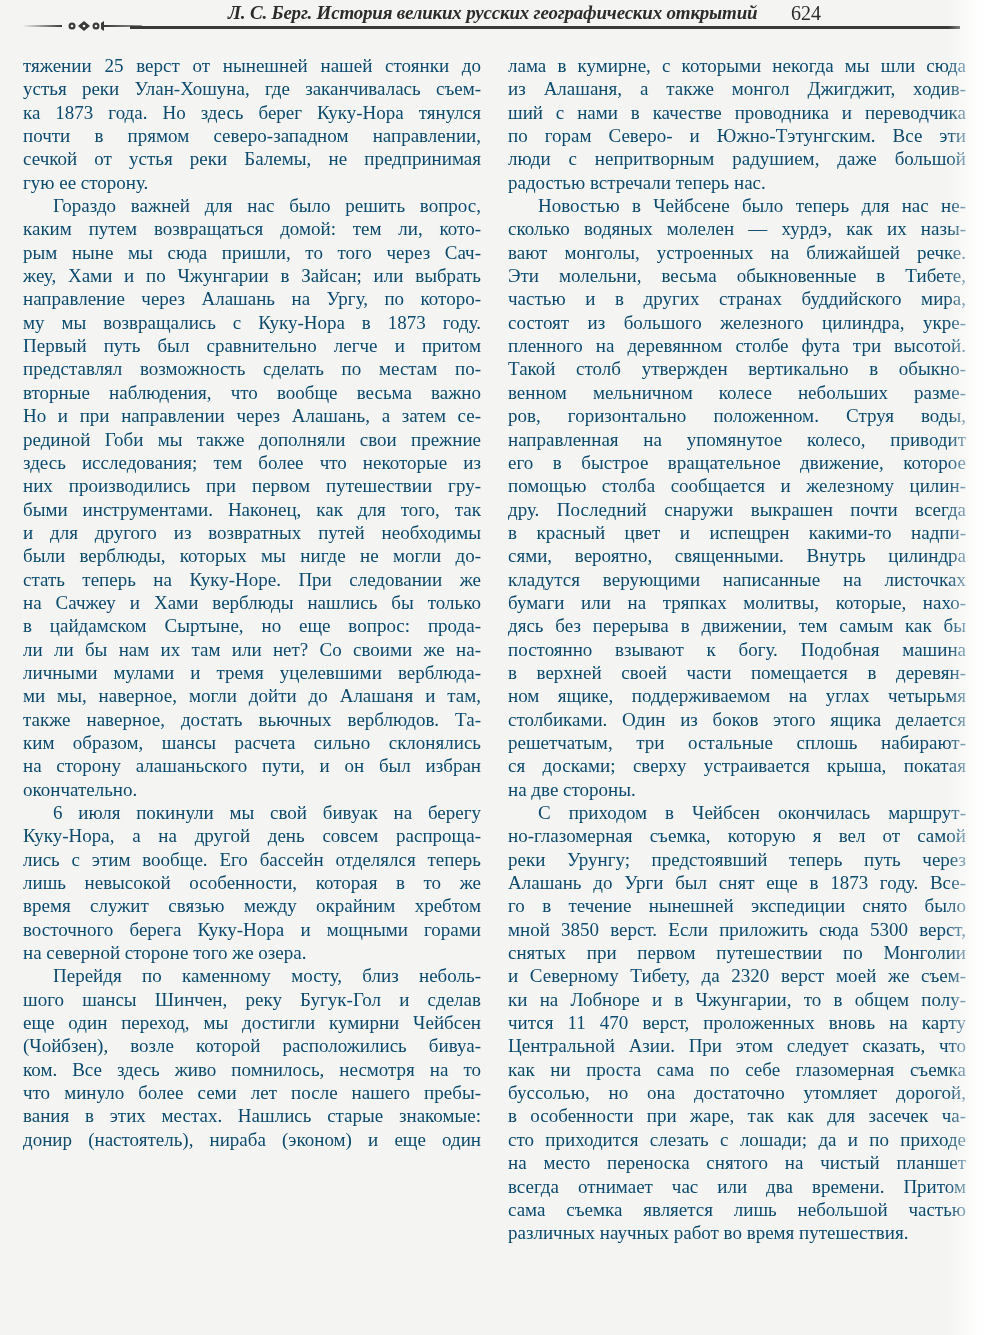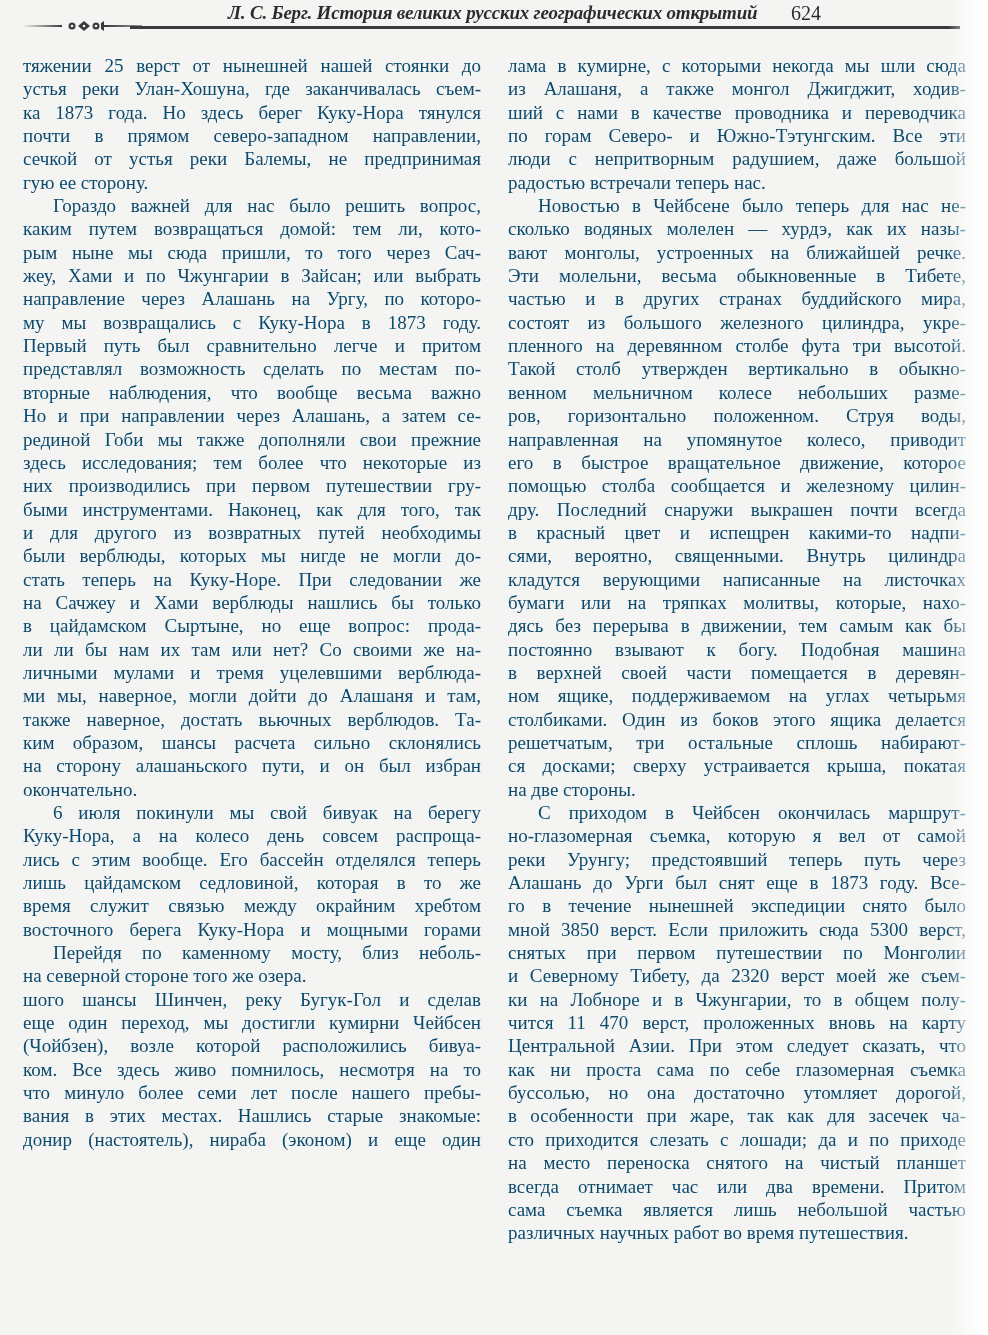--- a/index.html
+++ b/index.html
@@ -136,27 +136,27 @@
     <span class="line">на Сачжеу и Хами верблюды нашлись бы только</span>
     <span class="line">в цайдамском Сыртыне, но еще вопрос: прода-</span>
     <span class="line">ли ли бы нам их там или нет? Со своими же на-</span>
     <span class="line">личными мулами и тремя уцелевшими верблюда-</span>
     <span class="line">ми мы, наверное, могли дойти до Алашаня и там,</span>
     <span class="line">также наверное, достать вьючных верблюдов. Та-</span>
     <span class="line">ким образом, шансы расчета сильно склонялись</span>
     <span class="line">на сторону алашаньского пути, и он был избран</span>
     <span class="line last">окончательно.</span>
     <span class="line indent">6 июля покинули мы свой бивуак на берегу</span>
-    <span class="line">Куку-Нора, а на колесо день совсем распроща-</span>
+    <span class="line">Куку-Нора, а на другой день совсем распроща-</span>
     <span class="line">лись с этим вообще. Его бассейн отделялся теперь</span>
-    <span class="line">лишь цайдамском седловиной, которая в то же</span>
+    <span class="line">лишь невысокой особенности, которая в то же</span>
     <span class="line">время служит связью между окрайним хребтом</span>
     <span class="line">восточного берега Куку-Нора и мощными горами</span>
+    <span class="line last">на северной стороне того же озера.</span>
     <span class="line indent">Перейдя по каменному мосту, близ неболь-</span>
-    <span class="line last">на северной стороне того же озера.</span>
     <span class="line">шого шансы Шинчен, реку Бугук-Гол и сделав</span>
     <span class="line">еще один переход, мы достигли кумирни Чейбсен</span>
     <span class="line">(Чойбзен), возле которой расположились бивуа-</span>
     <span class="line">ком. Все здесь живо помнилось, несмотря на то</span>
     <span class="line">что минуло более семи лет после нашего пребы-</span>
     <span class="line">вания в этих местах. Нашлись старые знакомые:</span>
     <span class="line">донир (настоятель), нираба (эконом) и еще один</span>
   </div>
 <div class="column col-right" id="col-right">
     <span class="line">лама в кумирне, с которыми некогда мы шли сюда</span>

